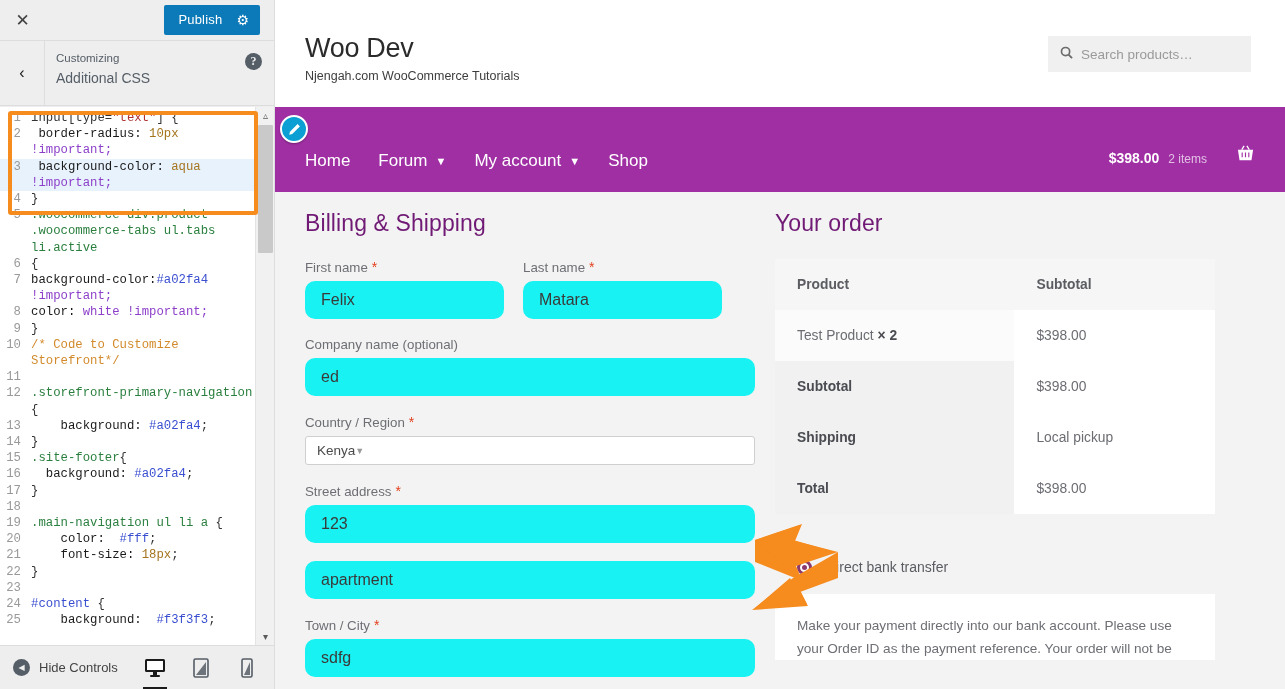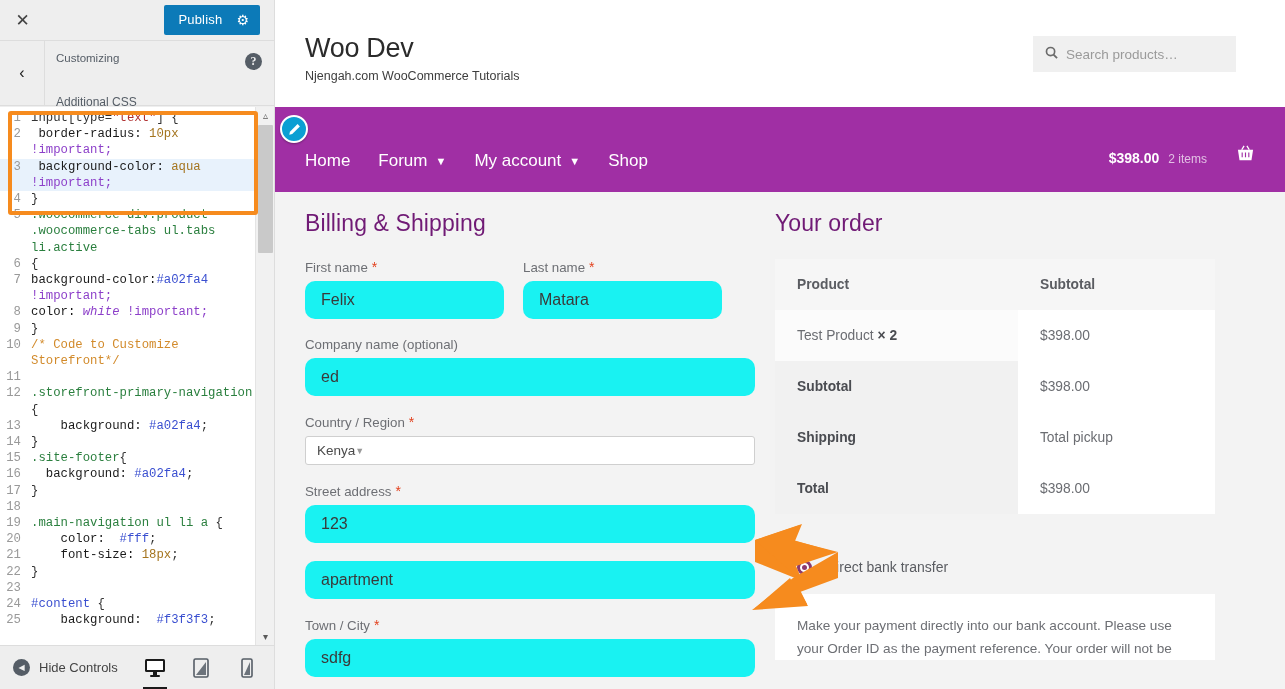--- a/index.html
+++ b/index.html
@@ -58,21 +58,21 @@
   }
   .cz-back {
     width: 45px;
     display: flex; align-items: center; justify-content: center;
     border-right: 1px solid #dddddd;
     color: #222; font-size: 16px; cursor: pointer;
     background: #eeeeee;
   }
   .cz-header-txt { padding: 9px 0 0 11px; flex: 1; }
   .cz-sub { font-size: 11.5px; color: #555d66; line-height: 16px; }
-  .cz-title { font-size: 12px; color: #555d66; line-height: 24px; font-weight: 400; margin-top: 24px; }
+  .cz-title { font-size: 14px; color: #555d66; line-height: 24px; font-weight: 400; }
   .cz-help {
     position: absolute; right: 12px; top: 12px;
     width: 17px; height: 17px; border-radius: 50%;
     background: #555d66; color: #eee;
     font-size: 12px; font-weight: bold;
     display: flex; align-items: center; justify-content: center;
     cursor: pointer; font-family: "Liberation Serif", serif;
   }
 
   
@@ -103,21 +103,21 @@
   .ctext { flex: 1; white-space: pre-wrap; word-break: break-word; padding-left: 4px; }
   .tk-sel { color: #2a7f3e; }
   .tk-prop { color: #1a1a1a; }
   .tk-val { color: #a4741e; text-align: center; }
   .tk-imp { color: #8c3fc9; }
   .tk-str { color: #b03030; }
   .tk-num { color: #a4741e; }
   .tk-hash { color: #3a4fd0; }
   .tk-cmt { color: #d28a2a; }
   .tk-plain { color: #333; }
-  .tk-kw { color: #8c3fc9; font-style: italic; }
+  .tk-kw { color: #8c3fc9; }
 
   
   .hl-box {
     position: absolute;
     left: 8px; top: 111px;
     width: 250px; height: 104px;
     border: 4px solid #f68b1e;
     border-radius: 3px;
     pointer-events: none;
     z-index: 5;
@@ -185,21 +185,21 @@
     position: relative;
     padding: 0 30px;
   }
   .brand { position: absolute; left: 30px; top: 32px; }
   .brand-title {
     font-size: 27px; font-weight: normal; color: #2b2b2b;
     letter-spacing: -.3px; line-height: 32px;
   }
   .brand-tag { font-size: 12.5px; color: #3d3d3d; margin-top: 5px; }
   .search-box {
-    position: absolute; right: 49px; top: 36px;
+    position: absolute; right: 34px; top: 36px;
     width: 203px; height: 36px;
     background: #f0f0f0;
     display: flex; align-items: center;
     padding: 0 12px; gap: 8px;
     cursor: text;
   }
   .search-icon { color: #6b6b6b; font-size: 13px; }
   .search-ph { color: #9a9a9a; font-size: 13.5px; }
 
   .main-nav {
@@ -615,21 +615,21 @@
                 <tr>
                   <td class="prod-cell"><span>Test Product  </span><span class="qty">× 2</span></td>
                   <td class="money-cell">$398.00</td>
                 </tr>
                 <tr>
                   <td class="lbl-cell">Subtotal</td>
                   <td class="money-cell">$398.00</td>
                 </tr>
                 <tr>
                   <td class="lbl-cell">Shipping</td>
-                  <td class="money-cell">Total pickup</td>
+                  <td class="money-cell">Local pickup</td>
                 </tr>
                 <tr>
                   <td class="lbl-cell">Total</td>
                   <td class="money-cell">$398.00</td>
                 </tr>
               </tbody>
           </table>
 
           <div class="pay-box">
             <div class="pay-row">

